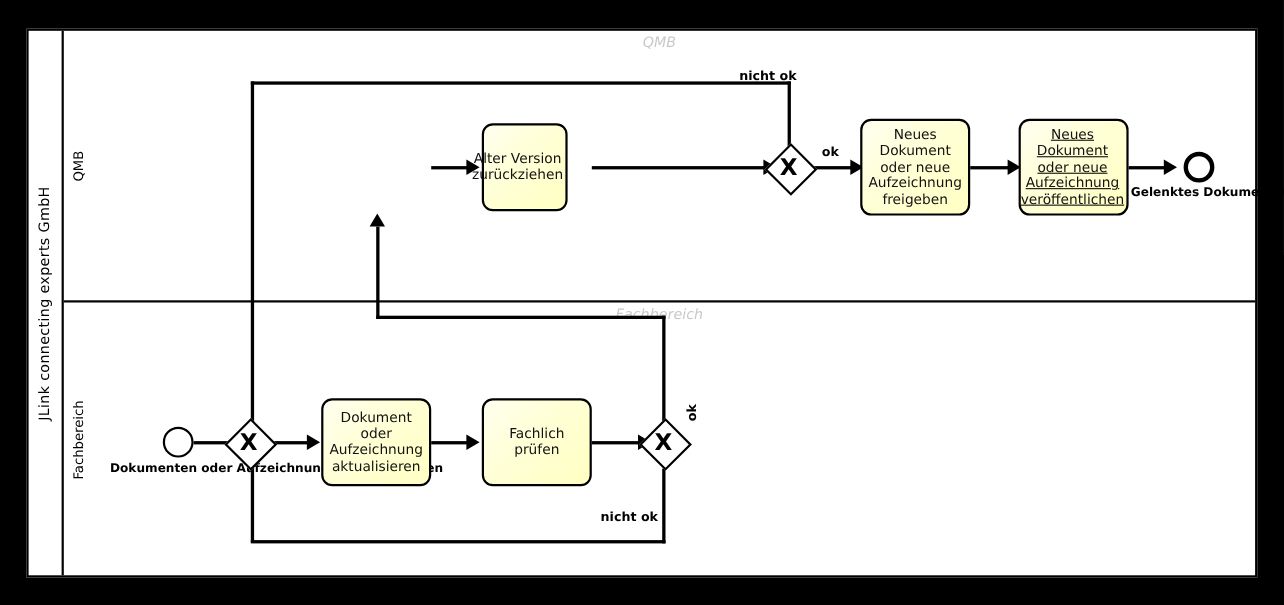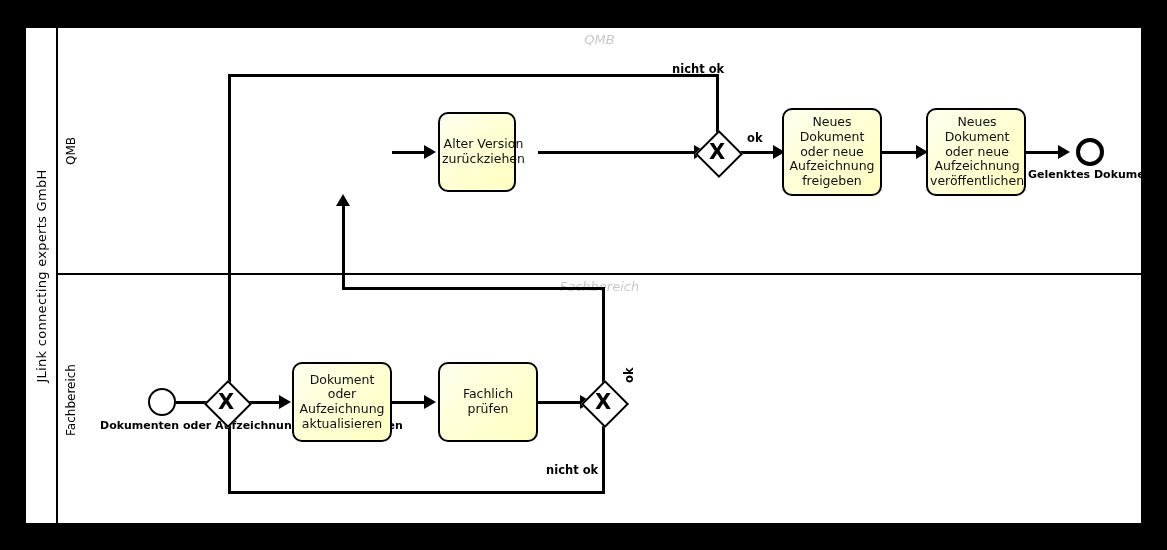--- a/index.html
+++ b/index.html
@@ -96,21 +96,21 @@
   
   .task {
     position: absolute;
     box-sizing: border-box;
     border: 2px solid #000000;
     border-radius: 10px;
     background: #ffffcc;
     background-image: linear-gradient(135deg, #fffff0 0%, #ffffd9 38%, #ffffc2 100%);
     display: flex;
     align-items: center;
-    justify-content: flex-start;
+    justify-content: flex-end;
     text-align: center;
     font-size: 12.5px;
     line-height: 1.18;
     color: #111111;
     padding: 2px;
   }
   .gateway {
     position: absolute;
     width: 42px;
     height: 42px;
@@ -266,21 +266,21 @@
 
 
     <div class="task" style="left:412px; top:84px; width:78px; height:80px;">
       <span>Alter Version zurückziehen</span>
     </div>
 
     <div class="task" style="left:756px; top:80px; width:100px; height:88px;">
       <span>Neues Dokument oder neue Aufzeichnung freigeben</span>
     </div>
 
-    <div class="task" style="left:900px; top:80px; width:100px; height:88px;">
+    <div class="task" style="left:900px; top:80px; width:100px; height:88px;text-decoration:underline;">
       <span>Neues Dokument oder neue Aufzeichnung veröffentlichen</span>
     </div>
 
     <div class="gateway" style="left:670px; top:103px;">
       <div class="diamond"></div>
       <div class="xmark">X</div>
     </div>
 
     <span class="flow-label" style="left:646px; top:34px;">nicht ok</span>
     <span class="flow-label" style="left:721px; top:103px;">ok</span>

